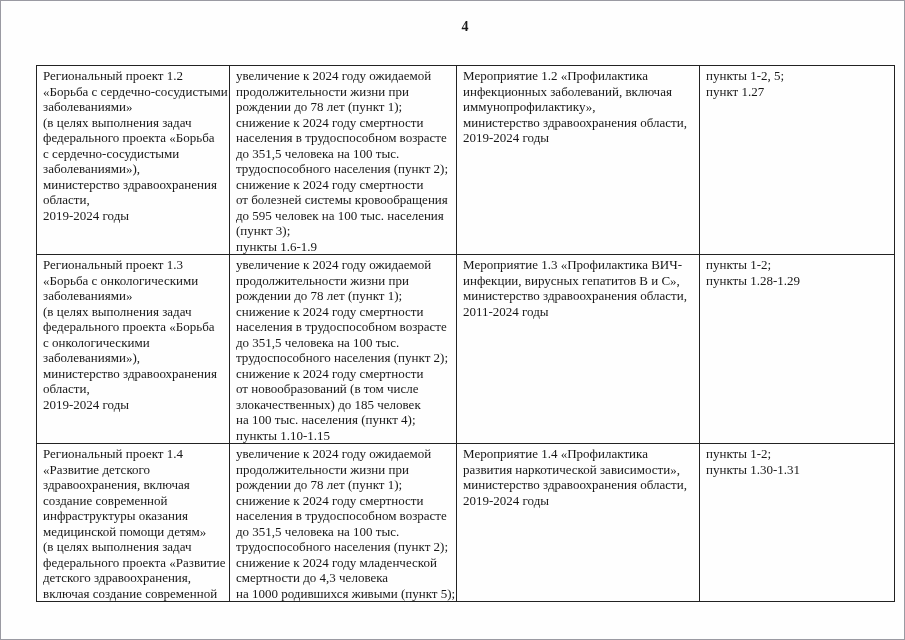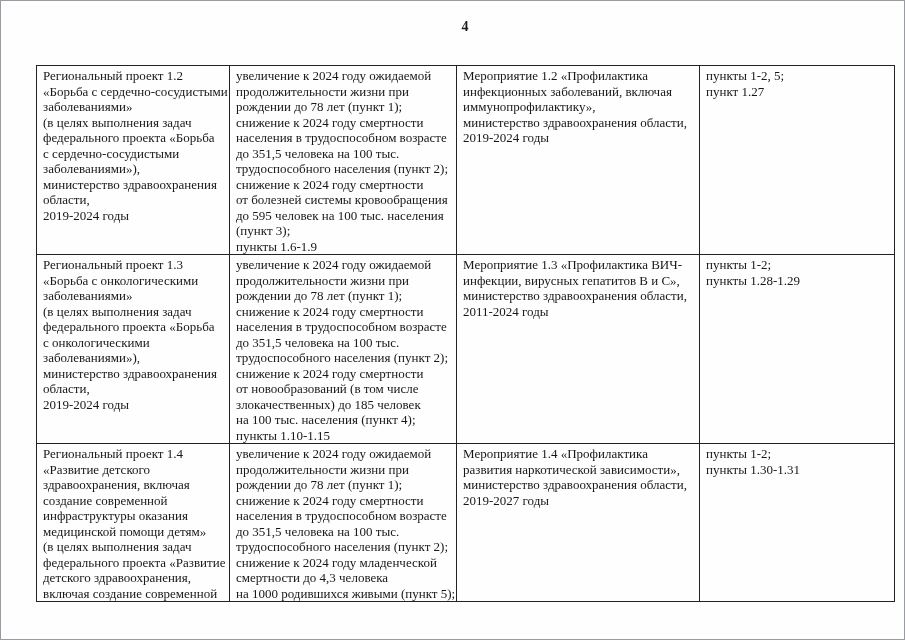--- a/index.html
+++ b/index.html
@@ -143,20 +143,20 @@
 снижение к 2024 году смертности
 населения в трудоспособном возрасте
 до 351,5 человека на 100 тыс.
 трудоспособного населения (пункт 2);
 снижение к 2024 году младенческой
 смертности до 4,3 человека
 на 1000 родившихся живыми (пункт 5);</td>
         <td>Мероприятие 1.4 «Профилактика
 развития наркотической зависимости»,
 министерство здравоохранения области,
-2019-2027 годы</td>
+2019-2024 годы</td>
         <td>пункты 1-2;
 пункты 1.30-1.31</td>
       </tr>
     </tbody>
   </table>
 
 </div>
 
 </body></html>

